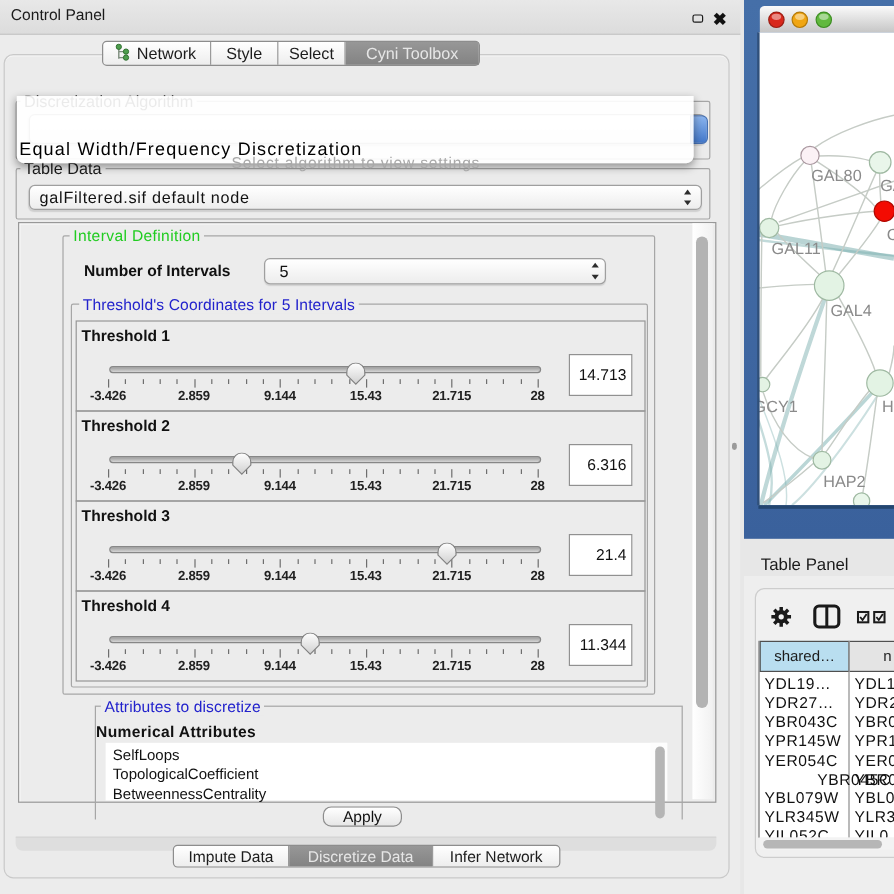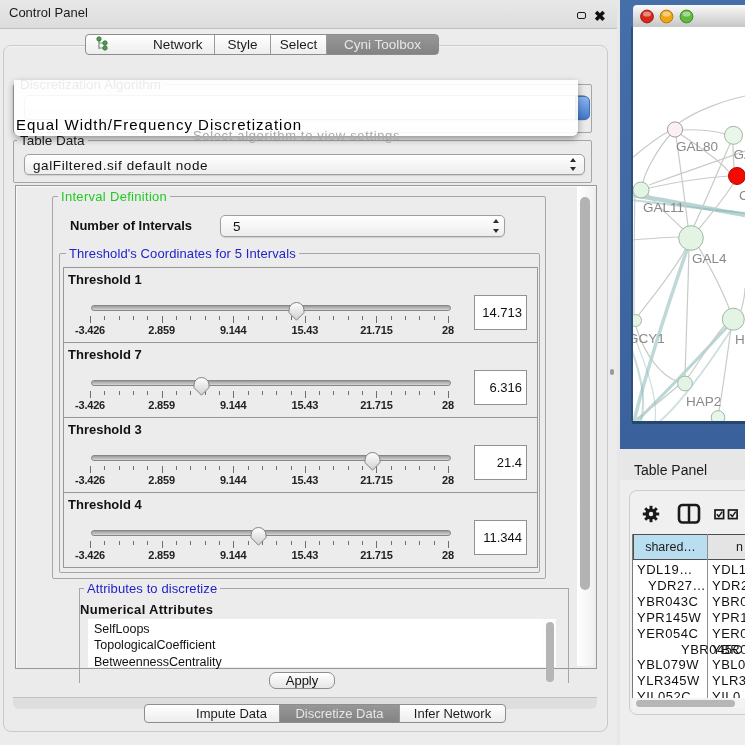--- a/index.html
+++ b/index.html
@@ -12,21 +12,21 @@
      background:linear-gradient(#e8e8e8,#dcdcdc);border-bottom:1px solid #c0c0c0;}
   #ltitle span{position:absolute;left:9px;top:5px;font-size:13px;color:#1b1b1b;}
   #wc-sq{left:577px;top:12px;width:7px;height:5px;border:1.6px solid #1b1b1b;border-radius:2px;}
   #wc-x{left:594px;top:8px;font-size:14px;font-weight:bold;color:#111;}
   
   #outerpanel{left:3px;top:45px;width:603px;height:685px;background:#ebebeb;
      border:1px solid #c9c9c9;border-radius:8px;
      box-shadow:inset 0 1px 0 #f5f5f5;}
   
   .tabstrip{display:flex;border:1px solid #8d8d8d;border-radius:4px;
-     background:linear-gradient(#ffffff,#ededed);height:19px;padding-left:39px;}
+     background:linear-gradient(#ffffff,#ededed);height:19px;}
   .tabstrip .tb{font-size:13.5px;color:#1c1c1c;text-align:center;line-height:19px;
      border-right:1px solid #9a9a9a;white-space:nowrap;}
   .tabstrip .tb:last-child{border-right:none;}
   .tabstrip .sel{background:linear-gradient(#979797,#838383);color:#e6e6e6;}
   #toptabs{left:85px;top:34px;}
   
   .group{border:1px solid #a6a6a6;border-radius:2px;}
   .gtitle{position:absolute;font-size:13.5px;color:#1c1c1c;background:#ebebeb;padding:0 3px;white-space:nowrap;}
   
   .combo{position:absolute;background:linear-gradient(#ffffff,#ededed);
@@ -156,21 +156,21 @@
         <linearGradient id="thg267" x1="0" y1="0" x2="0" y2="1">
       <stop offset="0" stop-color="#fefefe"></stop>
           <stop offset="1" stop-color="#d0d0d0"></stop>
         </linearGradient>
       </defs>
     <path d="M1,8 a7.5,7.5 0 0 1 15,0 l0,2.6 L8.5,18.2 L1,10.6 Z" fill="url(#thg267)" stroke="#828282" stroke-width="1"></path>
   </svg>
   <div class="vbox">14.713</div>
 </div>
 <div class="tpanel" style="top:342px;">
-  <div class="tlabel">Threshold 7</div>
+  <div class="tlabel">Threshold 2</div>
   <div class="track"></div>
   <div class="tick major" style="left:26.0px;"></div>
     <div class="tick" style="left:40.3px;"></div>
     <div class="tick" style="left:54.6px;"></div>
     <div class="tick" style="left:69.0px;"></div>
     <div class="tick" style="left:83.3px;"></div>
     <div class="tick major" style="left:97.6px;"></div>
     <div class="tick" style="left:111.9px;"></div>
     <div class="tick" style="left:126.2px;"></div>
     <div class="tick" style="left:140.6px;"></div>
@@ -421,21 +421,21 @@
 <div class="abs" style="left:633px;top:534px;width:112px;height:164px;background:#fff;"></div>
 <div class="abs" style="left:633px;top:534px;width:73px;height:24px;background:#b9def0;border:1px solid #4f4f4f;
    font-size:12.5px;color:#1c1c1c;text-align:center;line-height:24px;">shared…</div>
 <div class="abs" style="left:708px;top:534px;width:37px;height:24px;background:#e4e4e4;border-top:1px solid #4f4f4f;border-bottom:1px solid #4f4f4f;
    font-size:12.5px;color:#1c1c1c;line-height:24px;padding-left:28px;">n</div>
 <div class="abs" style="left:707px;top:534px;width:1px;height:164px;background:#8e8e8e;"></div>
 <div class="abs" style="left:632px;top:534px;width:1px;height:164px;background:#7a7a7a;"></div>
 <div class="abs" style="left:633px;top:559px;width:136px;height:139px;overflow:hidden;">
 <div style="position:absolute;left:4px;top:3.0px;font-size:13px;letter-spacing:0.5px;color:#111;white-space:nowrap;">YDL19…</div>
 <div style="position:absolute;left:79px;top:3.0px;font-size:13px;letter-spacing:0.5px;color:#111;white-space:nowrap;">YDL1</div>
-<div style="position:absolute;left:4px;top:18.9px;font-size:13px;letter-spacing:0.5px;color:#111;white-space:nowrap;margin-left:11px;">YDR27…</div>
+<div style="position:absolute;left:4px;top:18.9px;font-size:13px;letter-spacing:0.5px;color:#111;white-space:nowrap;">YDR27…</div>
 <div style="position:absolute;left:79px;top:18.9px;font-size:13px;letter-spacing:0.5px;color:#111;white-space:nowrap;">YDR2</div>
 <div style="position:absolute;left:4px;top:34.8px;font-size:13px;letter-spacing:0.5px;color:#111;white-space:nowrap;">YBR043C</div>
 <div style="position:absolute;left:79px;top:34.8px;font-size:13px;letter-spacing:0.5px;color:#111;white-space:nowrap;">YBR0</div>
 <div style="position:absolute;left:4px;top:50.7px;font-size:13px;letter-spacing:0.5px;color:#111;white-space:nowrap;">YPR145W</div>
 <div style="position:absolute;left:79px;top:50.7px;font-size:13px;letter-spacing:0.5px;color:#111;white-space:nowrap;">YPR1</div>
 <div style="position:absolute;left:4px;top:66.6px;font-size:13px;letter-spacing:0.5px;color:#111;white-space:nowrap;">YER054C</div>
 <div style="position:absolute;left:79px;top:66.6px;font-size:13px;letter-spacing:0.5px;color:#111;white-space:nowrap;">YER0</div>
 <div style="position:absolute;left:4px;top:82.5px;font-size:13px;letter-spacing:0.5px;color:#111;white-space:nowrap;margin-left:44px;">YBR045C</div>
 <div style="position:absolute;left:79px;top:82.5px;font-size:13px;letter-spacing:0.5px;color:#111;white-space:nowrap;">YBR0</div>
 <div style="position:absolute;left:4px;top:98.4px;font-size:13px;letter-spacing:0.5px;color:#111;white-space:nowrap;">YBL079W</div>

